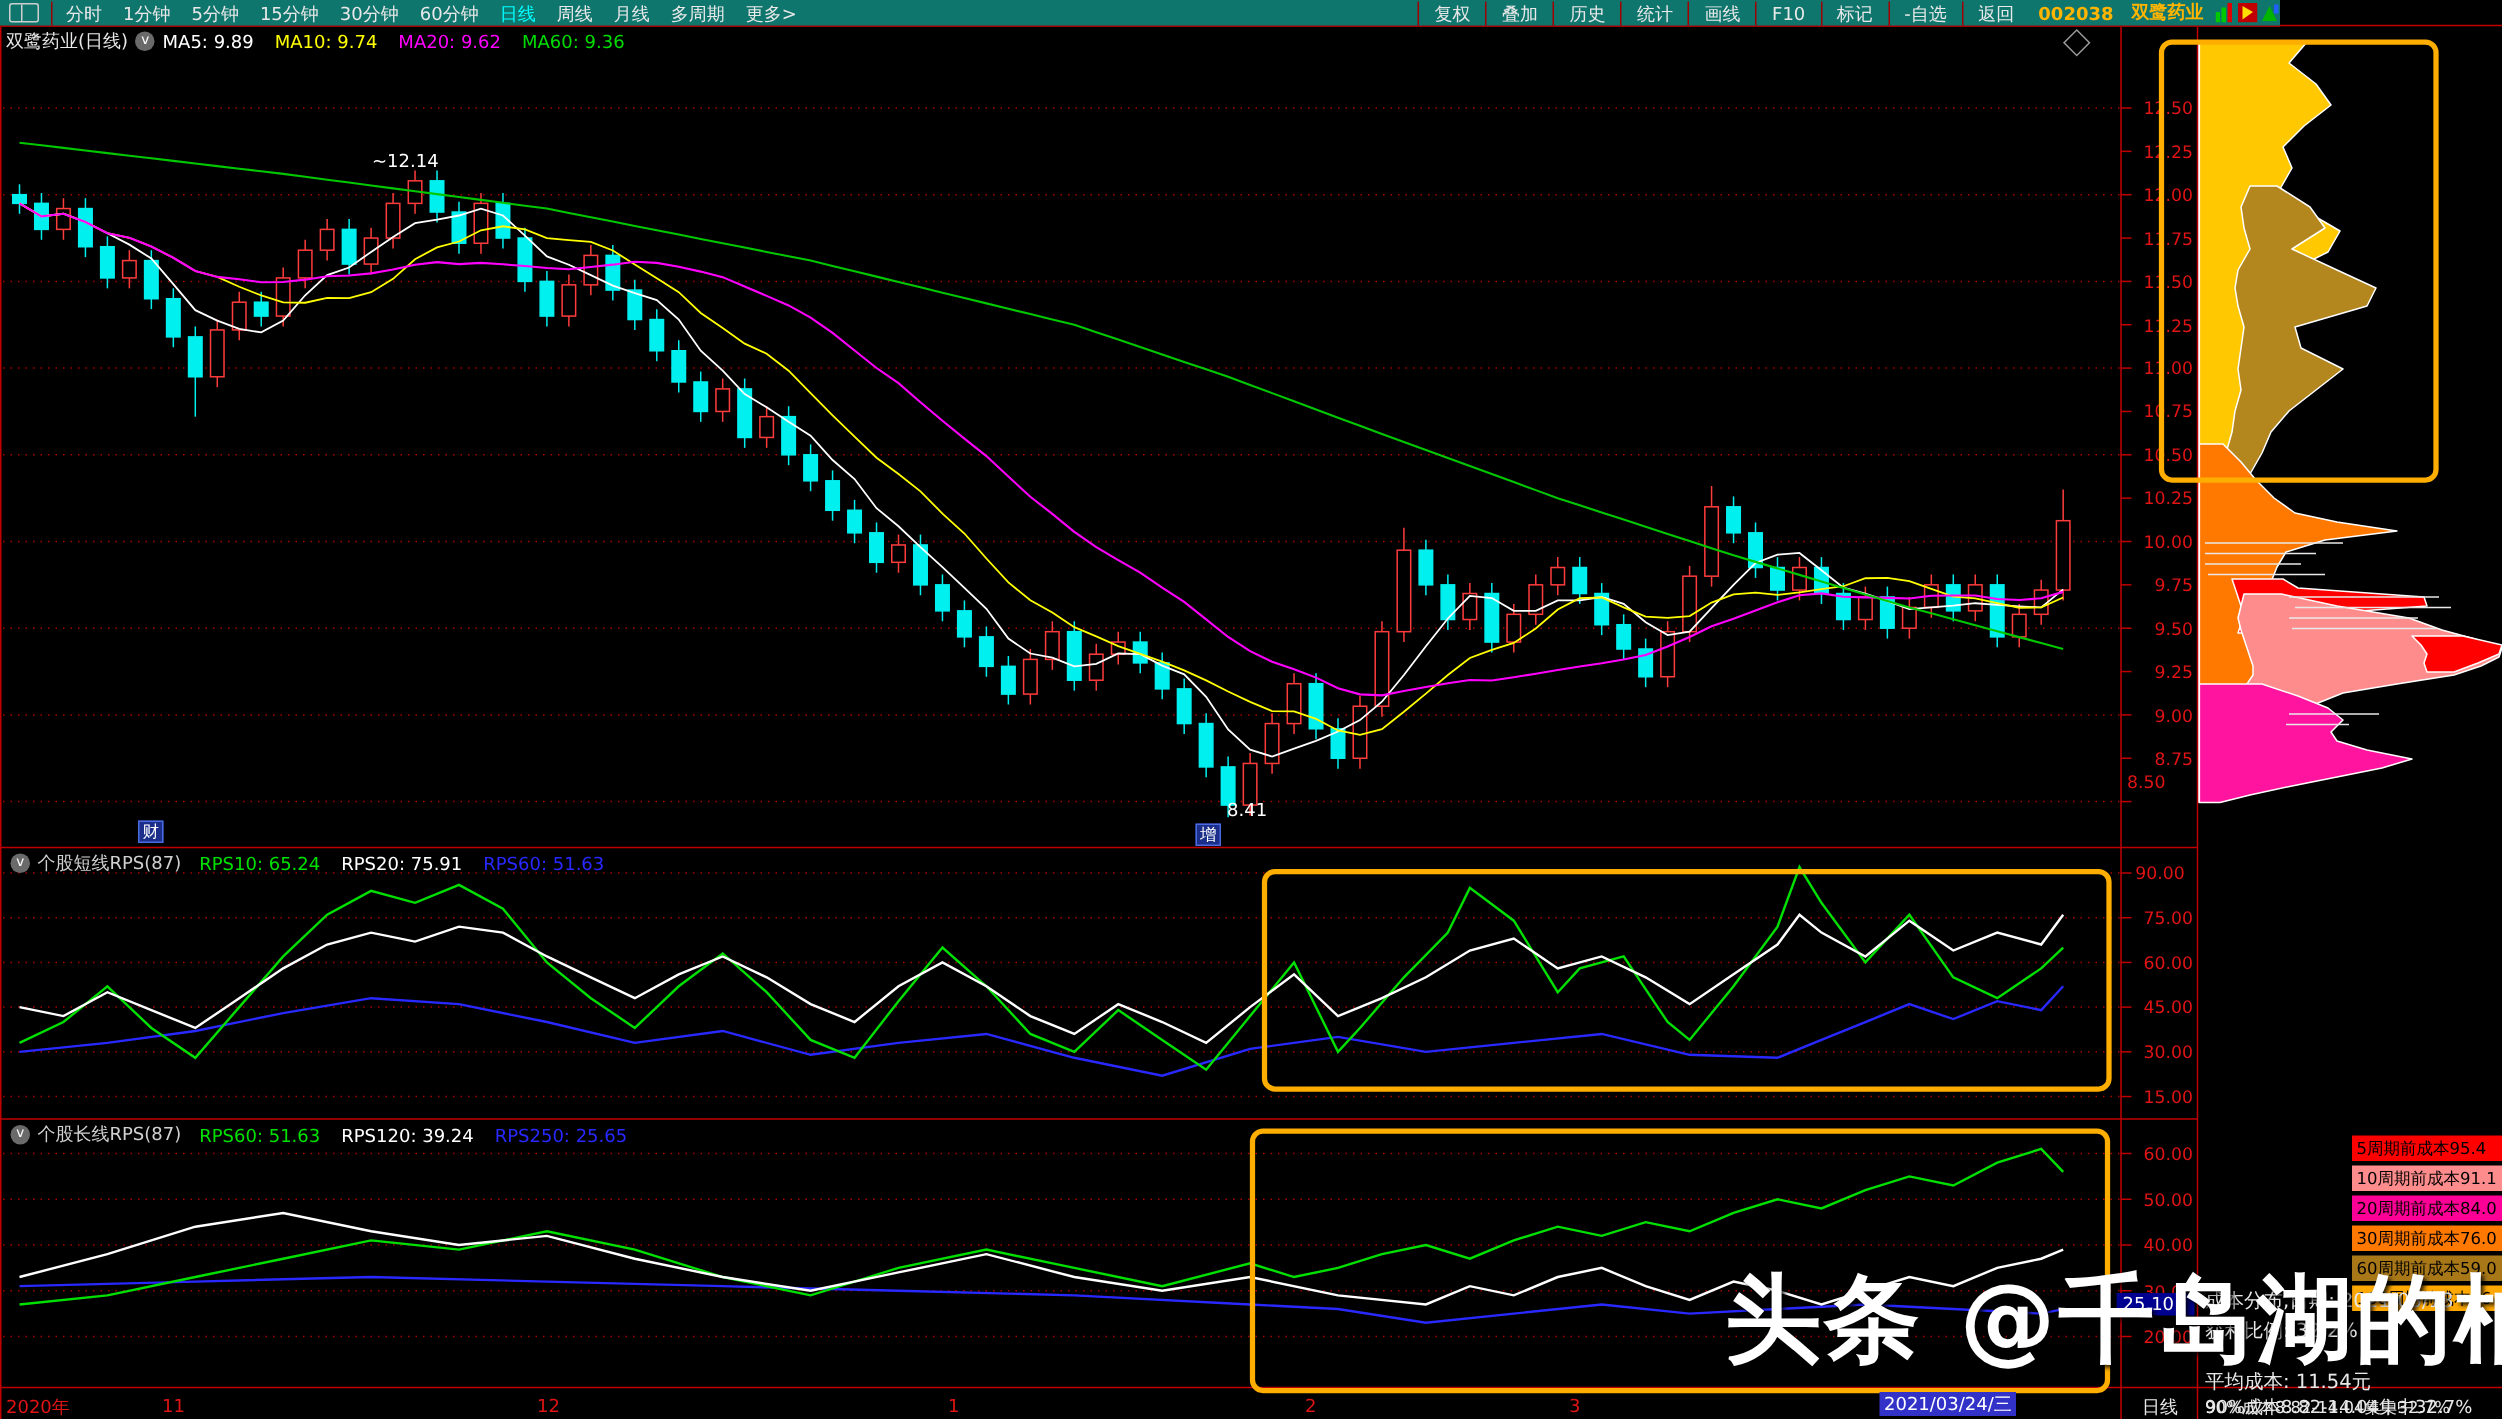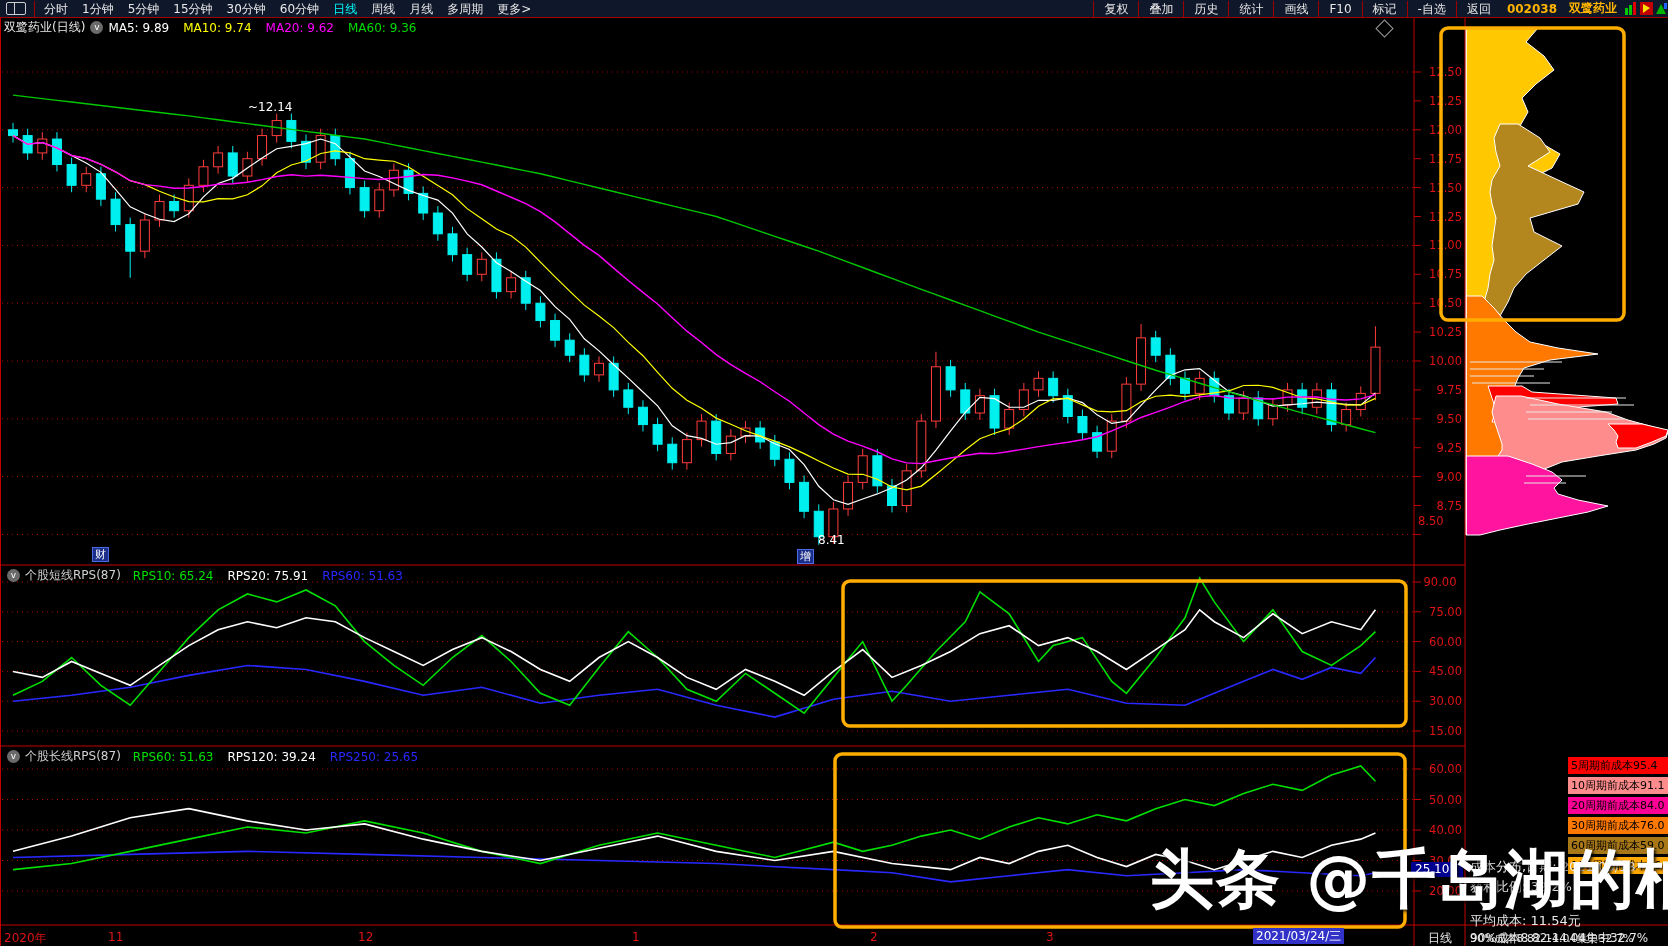--- a/index.html
+++ b/index.html
@@ -2,21 +2,21 @@
 <html><head>
 <meta charset="utf-8">
 <style>
   html,body{margin:0;padding:0;background:#000;}
   body{width:1668px;height:946px;position:relative;overflow:hidden;
        font-family:"DejaVu Sans","Liberation Sans",sans-serif;}
   #stage{position:absolute;inset:0;}
   #chart{position:absolute;left:0;top:0;z-index:1;}
   .ov{position:absolute;z-index:3;white-space:nowrap;}
   
-  #topbar{position:absolute;left:0;top:0;width:1668px;height:17px;background:#0f172a;
+  #topbar{position:absolute;left:0;top:0;width:1520px;height:17px;background:#0f766e;
           border-bottom:1px solid #a00000;display:flex;align-items:center;z-index:5;font-size:12px;}
   .mitem{color:#e8e8e8;padding:0 7px;line-height:16px;}
   .mitem.active{color:#00ffff;}
   .rgroup{display:flex;margin-left:auto;align-items:center;height:16px;}
   .rbtn{color:#e8e8e8;padding:0 10px;border-left:1px solid #a00000;line-height:16px;}
   .sym{color:#ffb400;padding:0 6px;font-weight:bold;}
   .winicon{width:18px;height:11px;border:1px solid #cfcfcf;border-radius:2px;margin:0 8px 0 6px;position:relative;}
   .winicon:before{content:"";position:absolute;left:7px;top:0;width:1px;height:100%;background:#cfcfcf;}
   .tinyicon{width:13px;height:13px;margin-left:2px;display:inline-block;}
   

